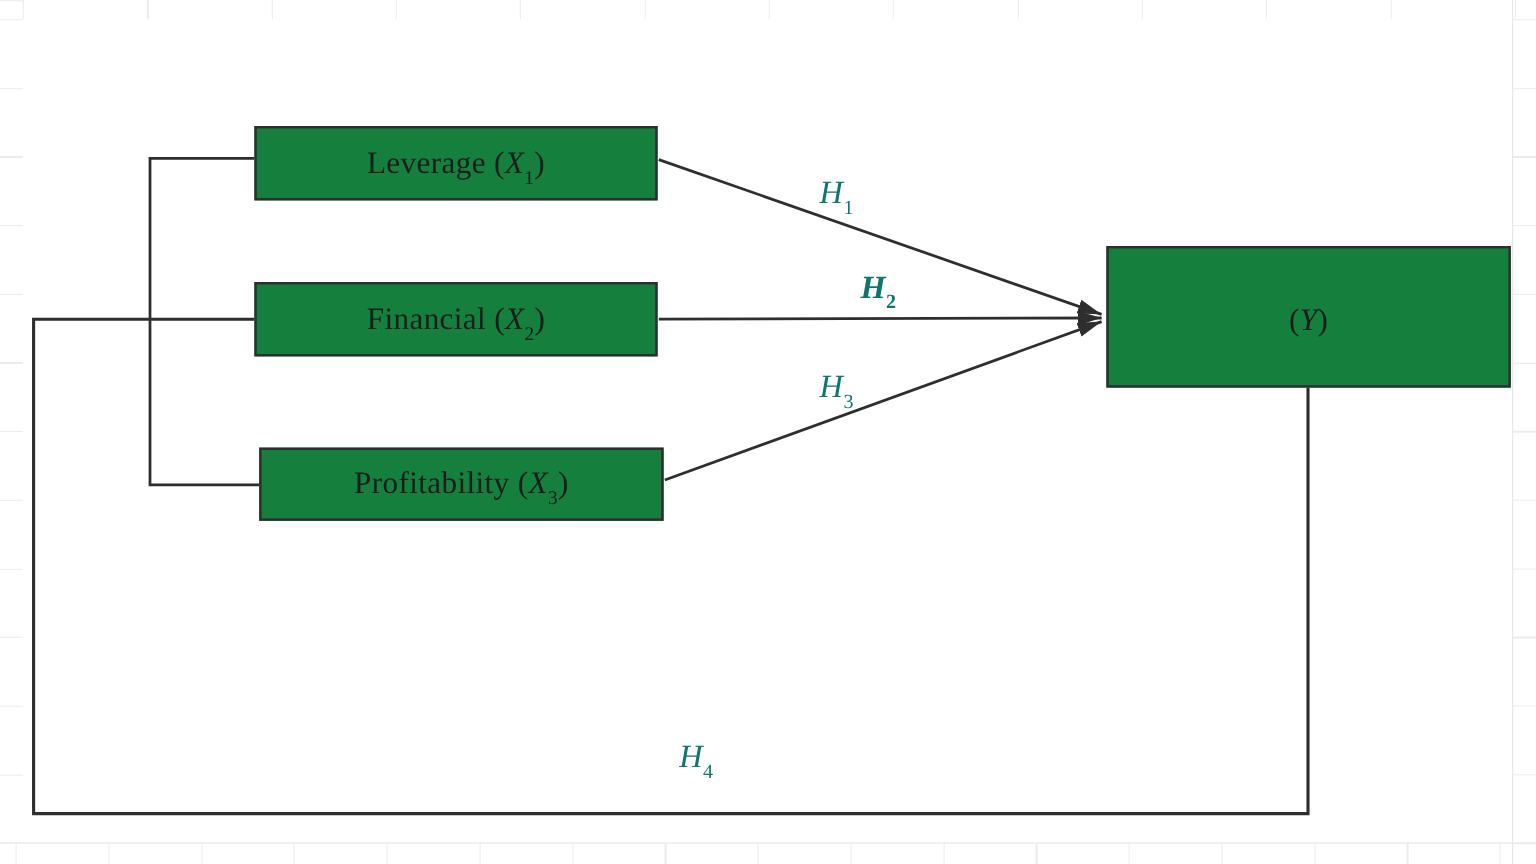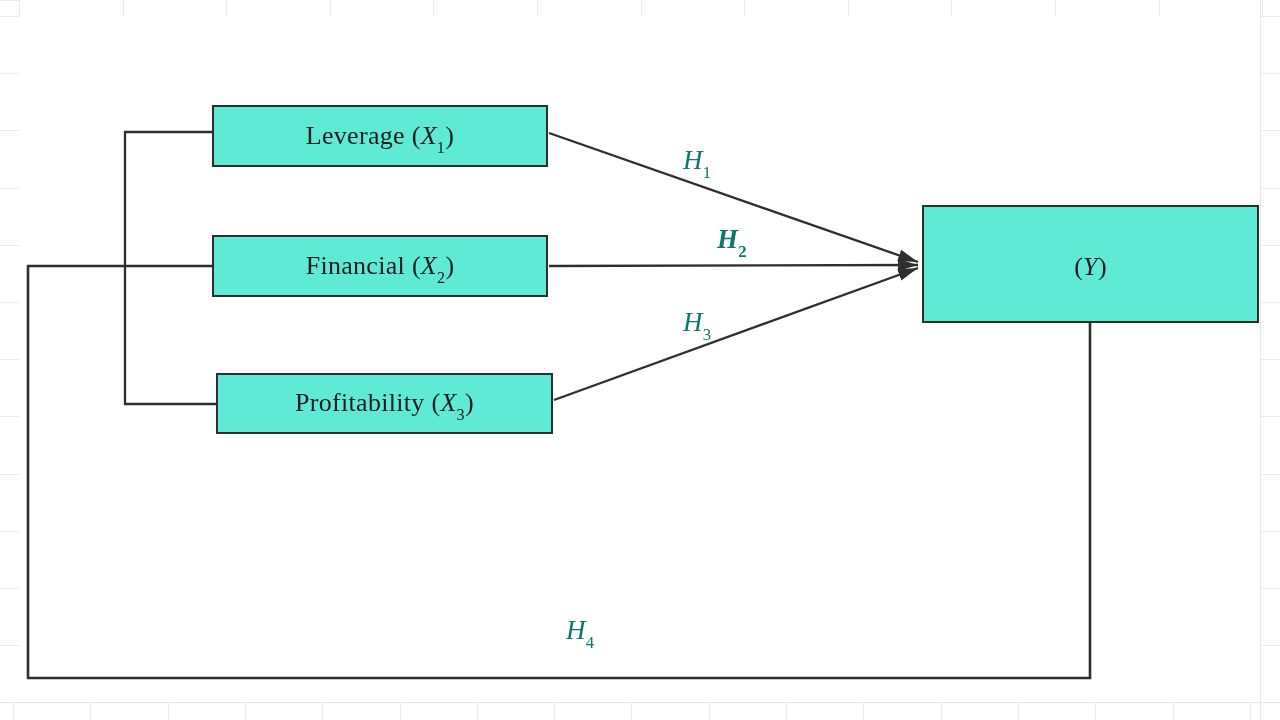--- a/index.html
+++ b/index.html
@@ -19,21 +19,21 @@
     background-position:0 16px;}
   .grid-right-line{position:absolute;left:1260px;top:0;width:1px;height:720px;background:#e7e7ea;}
   .grid-bottom{position:absolute;left:0;top:703px;width:1280px;height:17px;
     background-image:repeating-linear-gradient(to right,#ebebee 0,#ebebee 1px,transparent 1px,transparent 77.3px);
     background-position:13px 0;}
   .grid-bottom-line{position:absolute;left:0;top:702px;width:1280px;height:1px;background:#e7e7ea;}
 
   .lines{position:absolute;left:0;top:0;width:1280px;height:720px;}
 
   .box{
-    position:absolute;box-sizing:border-box;background:#5eead4;
+    position:absolute;box-sizing:border-box;background:#15803d;
     border:2.5px solid #2e2e2e;display:flex;align-items:center;justify-content:center;
     font-size:26px;line-height:1.25;text-align:center;letter-spacing:0.3px;
   }
   .box i{font-style:italic;}
   .box sub, .hlabel sub{font-size:0.62em;line-height:0;position:relative;top:0.18em;font-style:normal;}
   .box-leverage{left:212px;top:105px;width:336px;height:62px;}
   .box-liquidity{left:212px;top:235px;width:336px;height:62px;}
   .box-profitability{left:216px;top:373px;width:337px;height:61px;align-items:center;}
   .box-outcome{left:922px;top:205px;width:337px;height:118px;}
   .box-outcome .inner{display:block;}

